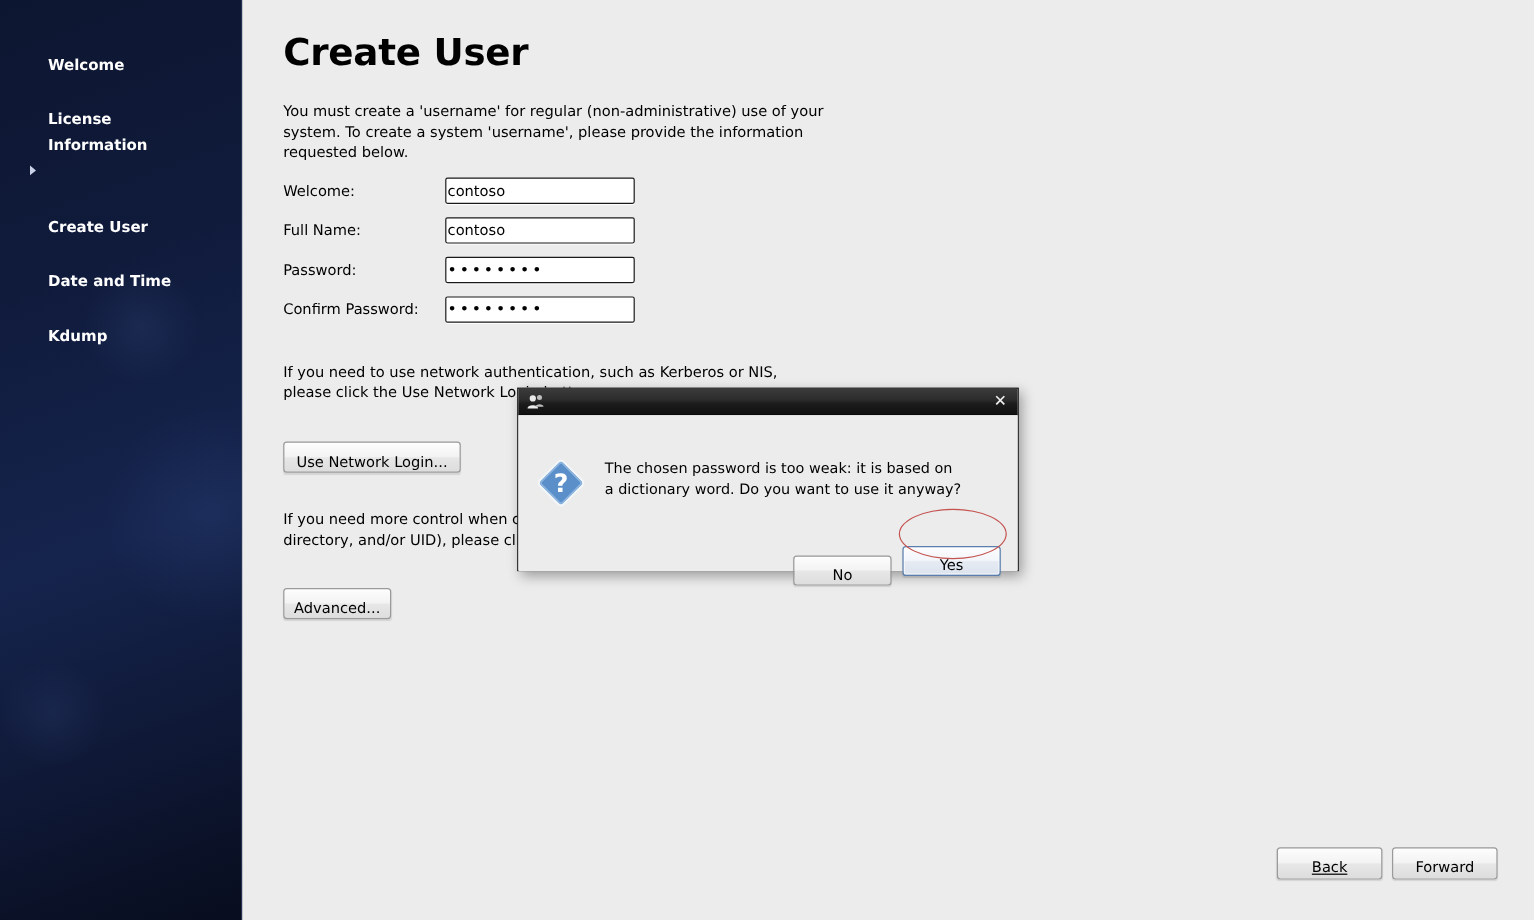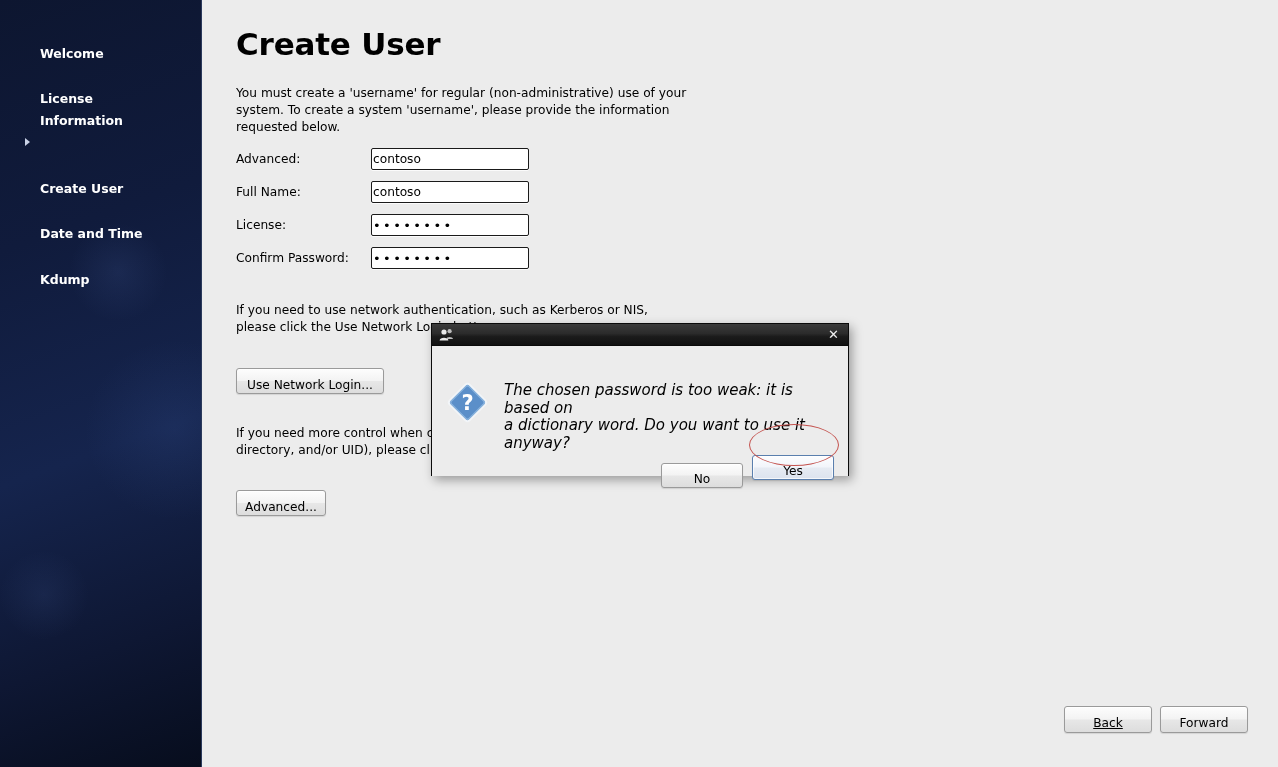--- a/index.html
+++ b/index.html
@@ -203,25 +203,24 @@
   }
   #dialog-icon {
     position: absolute;
     left: 13px; top: 34px;
     width: 45px; height: 45px;
   }
   #dialog-message {
     position: absolute;
     left: 72px; top: 36px;
     width: 330px;
-    font-size: 15px;
+    font-size: 12px;
     line-height: 17.5px;
     color: #000;
     white-space: pre-line;
-    font-style: italic;
   }
   #dialog-no-btn {
     position: absolute;
     left: 229px; top: 117px;
     width: 82px; height: 25px;
     line-height: 23px;
   }
   #dialog-yes-btn {
     position: absolute;
     left: 320px; top: 109px;
@@ -278,31 +277,31 @@
 
 <div id="main">
 
   <div id="page-title">Create User</div>
 
   <div class="body-text" id="intro-text">You must create a 'username' for regular (non-administrative) use of your
 system.  To create a system 'username', please provide the information
 requested below.</div>
 
   <div class="field-row" style="top:148px;">
-    <span class="field-label">Advanced:</span>
+    <span class="field-label">Welcome:</span>
     <input class="field-input" type="text" value="contoso" style="">
   </div>
 
   <div class="field-row" style="top:181px;">
     <span class="field-label">Full Name:</span>
     <input class="field-input" type="text" value="contoso" style="">
   </div>
 
   <div class="field-row" style="top:214px;">
-    <span class="field-label">License:</span>
+    <span class="field-label">Password:</span>
     <input class="field-input pw" type="text" value="••••••••" style="">
   </div>
 
   <div class="field-row" style="top:247px;">
     <span class="field-label">Confirm Password:</span>
     <input class="field-input pw" type="text" value="••••••••" style="">
   </div>
 
   <div class="body-text" id="network-text">If you need to use network authentication, such as Kerberos or NIS,
 please click the Use Network Login button.</div>

